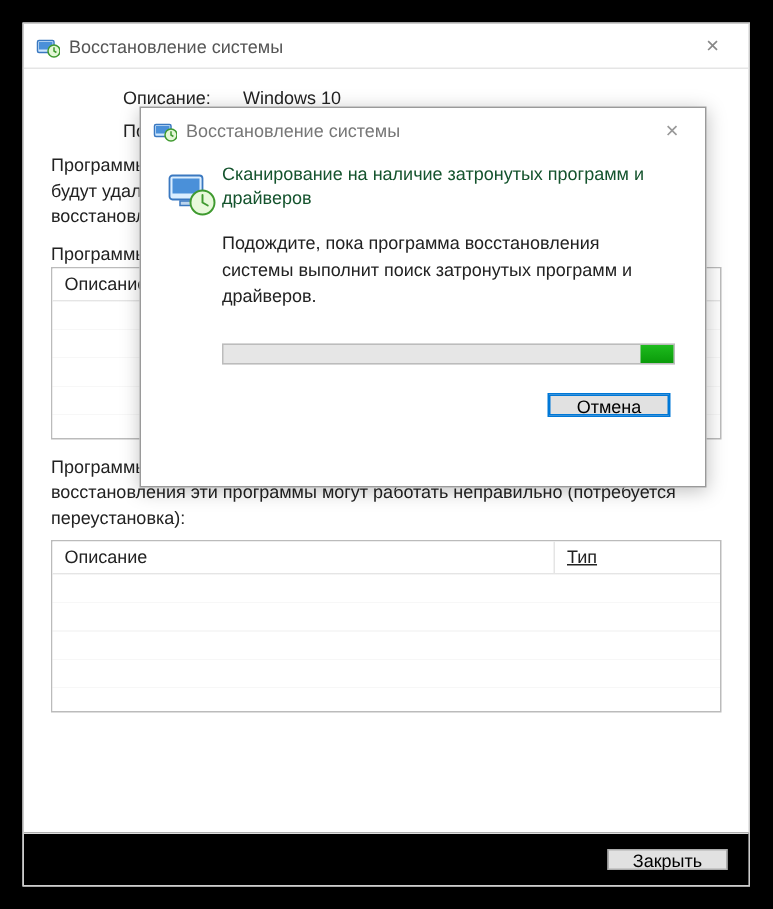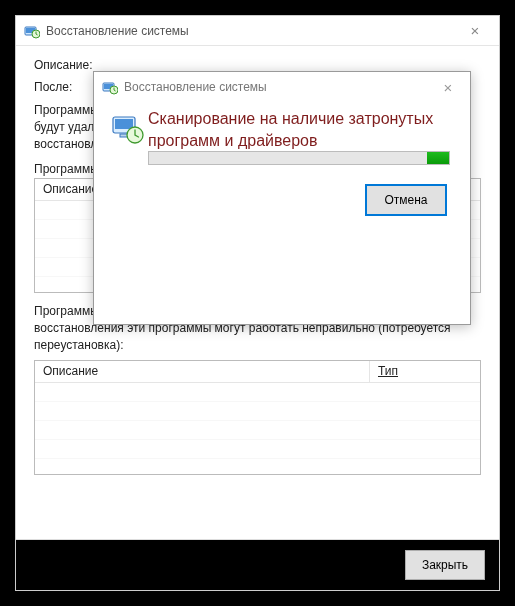--- a/index.html
+++ b/index.html
@@ -28,21 +28,21 @@
     display: flex;
     align-items: center;
     padding: 0 8px;
     border-bottom: 1px solid #e5e5e5;
     color: #555;
   }
   .titlebar .icon { margin-right: 6px; display:flex; align-items:center; }
   .titlebar .title { flex: 1; font-size: 12px; }
   .titlebar .close { width: 32px; text-align: center; color: #888; font-size: 15px; line-height: 1; cursor: pointer; }
   .content { padding: 12px 18px 10px 18px; }
-  .field-row { display: flex; margin-bottom: 8px; color: #222; }
+  .field-row { display: flex; margin-bottom: 8px; color: #222; margin-left: 48px; }
   .field-label { width: 80px; }
   .field-value { flex:1; }
   .note { color: #222; margin-bottom: 6px; line-height: 1.4; }
   .section-label { margin-top: 10px; margin-bottom: 2px; color: #222; }
   .table {
     border: 1px solid #bbb;
     height: 115px;
     background: #fff;
     width: 100%;
   }
@@ -73,21 +73,21 @@
     position: absolute;
     bottom: 0; left: 0; right: 0;
     padding: 10px 14px;
     background: #000000;
     border-top: 1px solid #ddd;
     display: flex;
     justify-content: flex-end;
   }
   .btn {
     min-width: 80px;
-    height: 30px;
+    height: 14px;
     background: #e1e1e1;
     border: 1px solid #adadad;
     font-size: 12px;
     cursor: pointer;
     padding: 0 14px;
   }
   .btn.primary {
     border: 1px solid #0078d7;
     box-shadow: 0 0 0 1px #0078d7;
     background: #e1e1e1;
@@ -110,21 +110,21 @@
     align-items: center;
     padding: 0 8px;
     color: #777;
   }
   .modal .m-titlebar .icon { margin-right: 6px; display:flex; align-items:center; }
   .modal .m-titlebar .title { flex:1; font-size: 12px; }
   .modal .m-titlebar .close { width: 28px; text-align: center; color: #999; font-size: 15px; cursor: pointer; }
   .modal .m-body { padding: 6px 20px 12px 14px; }
   .modal .m-row { display: flex; }
   .modal .big-icon { width: 40px; flex-shrink:0; display:flex; justify-content:center; align-items:flex-start; padding-top:4px; }
-  .modal .heading { color: #7f1d1d; font-size: 16px; line-height: 1.35; }
+  .modal .heading { color: #14532d; font-size: 12px; line-height: 1.35; margin-bottom: 14px; }
   .modal .msg { color: #222; font-size: 12px; line-height: 1.45; margin-bottom: 22px; }
   .progress {
     height: 14px;
     border: 1px solid #bcbcbc;
     background: #e6e6e6;
     position: relative;
     margin-bottom: 20px;
   }
   .progress .bar {
     position: absolute;
@@ -147,20 +147,21 @@
         <path d="M12 8.5 v2.5 l1.6 1" stroke="#3f9a2f" stroke-width="1" fill="none"></path>
       </svg>
     </span>
     <span class="title">Восстановление системы</span>
     <span class="close">×</span>
   </div>
 
   <div class="content">
     <div class="field-row">
       <div class="field-label">Описание:</div>
+      <div class="field-value">Windows 10</div>
     </div>
     <div class="field-row">
       <div class="field-label">После:</div>
       <div class="field-value"></div>
     </div>
 
     <div class="note">
       <span>Программы и драйверы, которые будут удалены.</span><br>
       <span>будут удалены после восстановления,</span><br>
       <span>восстановления:</span>
@@ -210,20 +211,21 @@
         <svg width="34" height="34" viewBox="0 0 34 34">
           <rect x="2" y="5" width="22" height="16" rx="2" fill="#dbeeff" stroke="#3a78c0" stroke-width="1.2"></rect>
           <rect x="4" y="7" width="18" height="10" fill="#4a90d9"></rect>
           <rect x="9" y="22" width="8" height="3" fill="#bcd4ec" stroke="#3a78c0"></rect>
           <circle cx="24" cy="23" r="8" fill="#e8f9db" stroke="#3f9a2f" stroke-width="1.3"></circle>
           <path d="M24 18 v5 l3.5 2" stroke="#3f9a2f" stroke-width="1.3" fill="none" stroke-linecap="round"></path>
         </svg>
       </div>
       <div style="flex:1;">
         <div class="heading">Сканирование на наличие затронутых программ и драйверов</div>
+        <div class="msg">Подождите, пока программа восстановления системы выполнит поиск затронутых программ и драйверов.</div>
         <div class="progress">
           <div class="bar"></div>
         </div>
         <div class="m-footer">
           <button class="btn primary">Отмена</button>
         </div>
       </div>
     </div>
   </div>
 </div>

